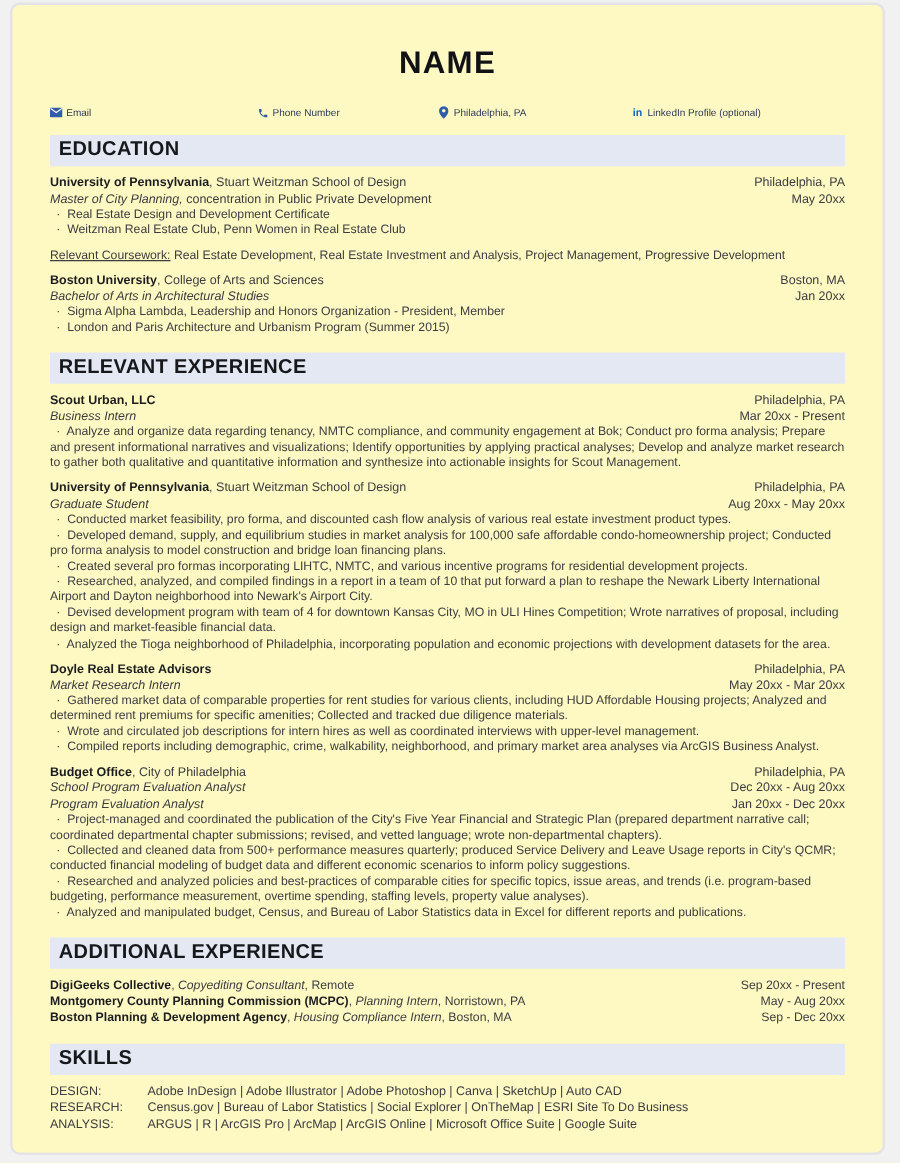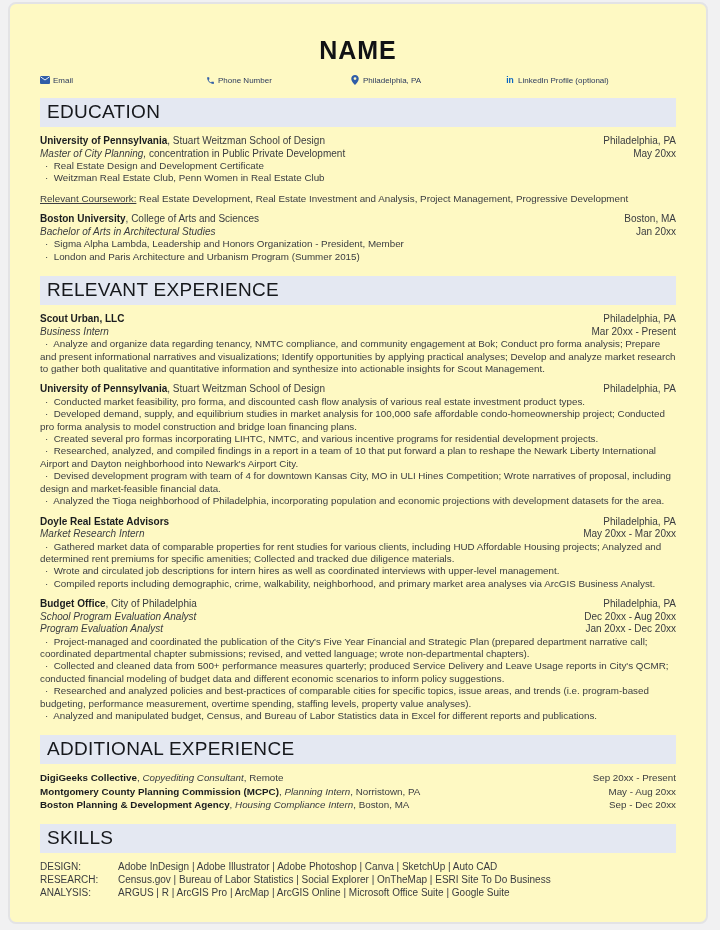--- a/index.html
+++ b/index.html
@@ -25,40 +25,40 @@
     text-align: center;
     font-size: 25px;
     font-weight: bold;
     letter-spacing: 1px;
     color: #111215;
     margin-top: 8px;
   }
   .contact-row {
     display: grid;
     grid-template-columns: 165px 145px 155px auto;
-    margin-top: 10px;
+    margin-top: 20px;
     align-items: center;
   }
   .contact-item {
     display: flex;
     align-items: center;
     gap: 3px;
     font-size: 8px;
     color: #2b3a5c;
     cursor: pointer;
   }
   .contact-item .ico { display: inline-flex; width: 10px; height: 10px; align-items: center; justify-content: center; flex: 0 0 auto; }
   .contact-item svg { display: block; }
   .li-glyph { font-size: 8.5px; font-weight: bold; color: #0a66c2; font-style: normal; }
   
   .section-bar {
     background: #e4e8f2;
     color: #16181c;
-    font-weight: normal;
-    font-size: 19px;
+    font-weight: bold;
+    font-size: 16px;
     letter-spacing: 0.3px;
     padding: 3px 7px 4px 7px;
     margin-top: 13px;
     margin-bottom: 7px;
   }
   
   .entry { margin-top: 8px; }
   .entry:first-of-type { margin-top: 0; }
   .row {
     display: flex;
@@ -184,20 +184,24 @@
       <span class="right">Mar 20xx - Present</span>
     </div>
     <p class="bullet">Analyze and organize data regarding tenancy, NMTC compliance, and community engagement at Bok; Conduct pro forma analysis; Prepare and present informational narratives and visualizations; Identify opportunities by applying practical analyses; Develop and analyze market research to gather both qualitative and quantitative information and synthesize into actionable insights for Scout Management.</p>
   </div>
 
   <div class="entry">
     <div class="row">
       <span><span class="co">University of Pennsylvania</span><span>, Stuart Weitzman School of Design</span></span>
       <span class="right">Philadelphia, PA</span>
     </div>
+    <div class="row">
+      <span class="em">Graduate Student</span>
+      <span class="right">Aug 20xx - May 20xx</span>
+    </div>
     <p class="bullet">Conducted market feasibility, pro forma, and discounted cash flow analysis of various real estate investment product types.</p>
     <p class="bullet">Developed demand, supply, and equilibrium studies in market analysis for 100,000 safe affordable condo-homeownership project; Conducted pro forma analysis to model construction and bridge loan financing plans.</p>
     <p class="bullet">Created several pro formas incorporating LIHTC, NMTC, and various incentive programs for residential development projects.</p>
     <p class="bullet">Researched, analyzed, and compiled findings in a report in a team of 10 that put forward a plan to reshape the Newark Liberty International Airport and Dayton neighborhood into Newark's Airport City.</p>
     <p class="bullet">Devised development program with team of 4 for downtown Kansas City, MO in ULI Hines Competition; Wrote narratives of proposal, including design and market-feasible financial data.</p>
     <p class="bullet">Analyzed the Tioga neighborhood of Philadelphia, incorporating population and economic projections with development datasets for the area.</p>
   </div>
 
   <div class="entry">
     <div class="row">

